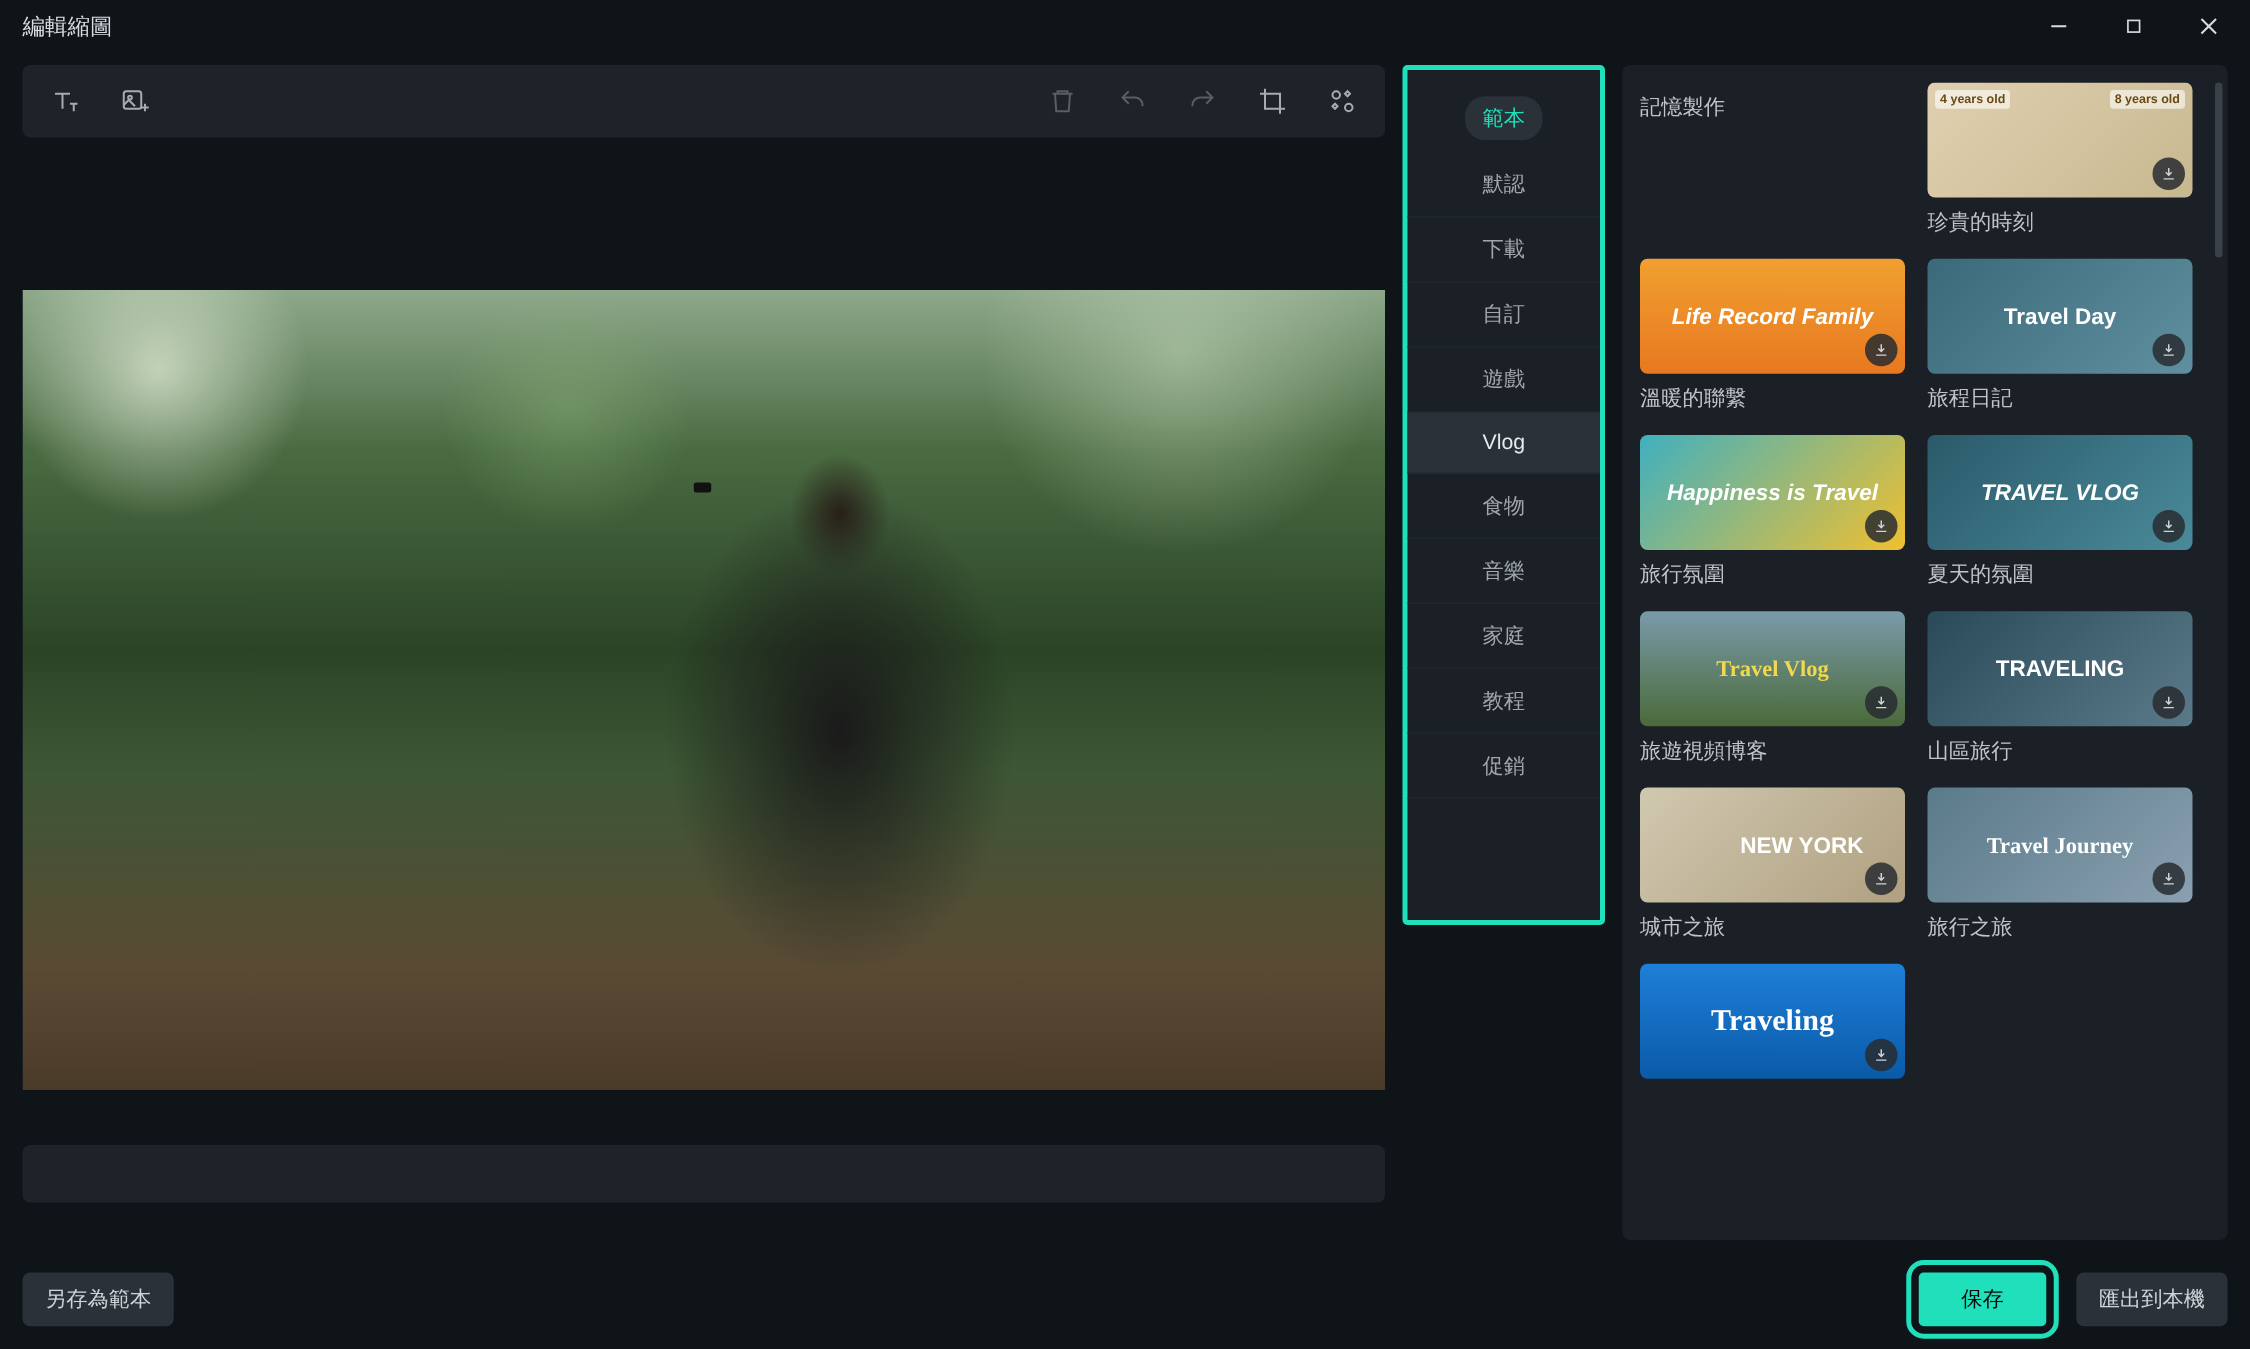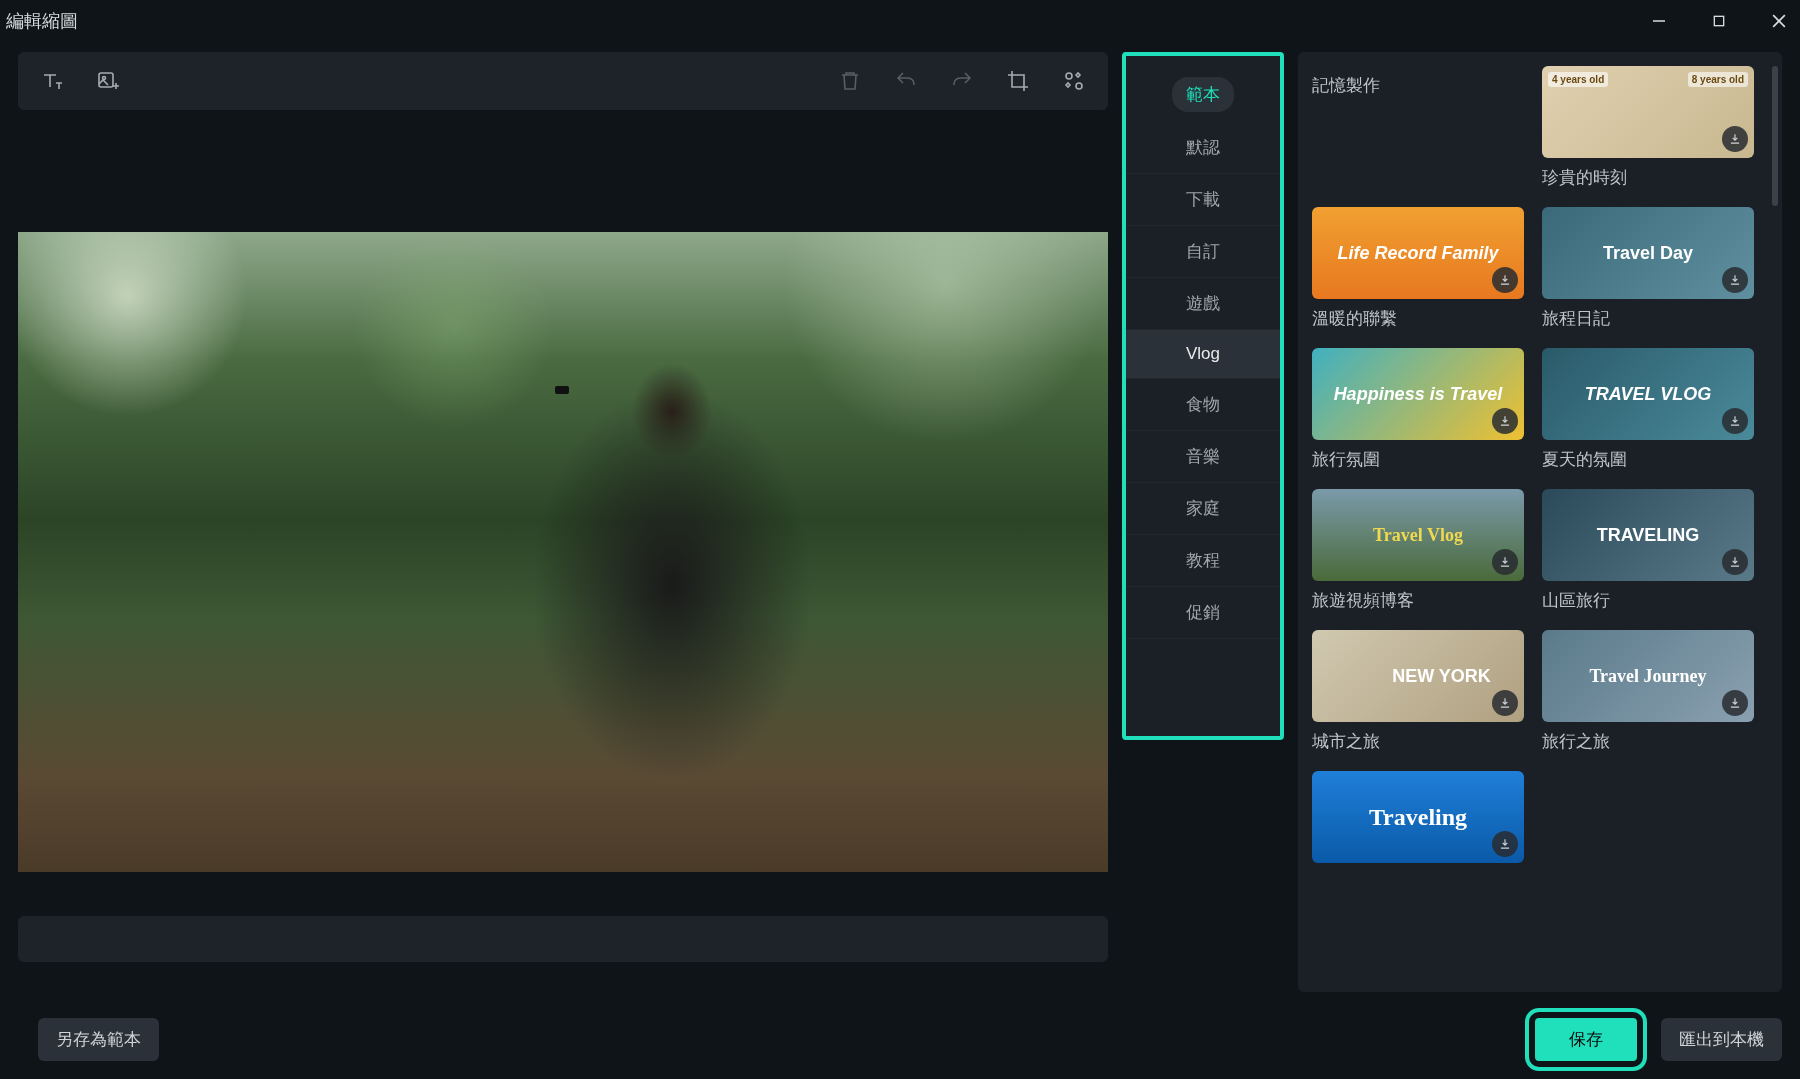--- a/index.html
+++ b/index.html
@@ -12,21 +12,21 @@
   overflow: hidden;
   position: relative;
 }
 
 
 .title-bar {
   height: 42px;
   display: flex;
   align-items: center;
   justify-content: space-between;
-  padding: 0 6px;
+  padding: 0 18px;
 }
 .title-bar-text { font-size: 18px; color: #d8dcdf; }
 .window-controls { display: flex; gap: 30px; align-items: center; }
 .window-controls span { font-size: 20px; color: #d8dcdf; cursor: pointer; display: inline-flex; align-items: center; justify-content: center; width: 30px; height: 30px; }
 
 
 .main {
   display: flex;
   gap: 14px;
   padding: 10px 18px 0 18px;
@@ -209,21 +209,20 @@
 
 
 .footer {
   position: absolute;
   left: 18px;
   right: 18px;
   bottom: 18px;
   display: flex;
   justify-content: space-between;
   align-items: center;
-  margin-left: 20px;
 }
 .btn {
   padding: 10px 18px;
   border-radius: 6px;
   font-size: 17px;
   cursor: pointer;
   border: none;
 }
 .btn-secondary { background: #2a3138; color: #d0d4d8; }
 .btn-primary {

